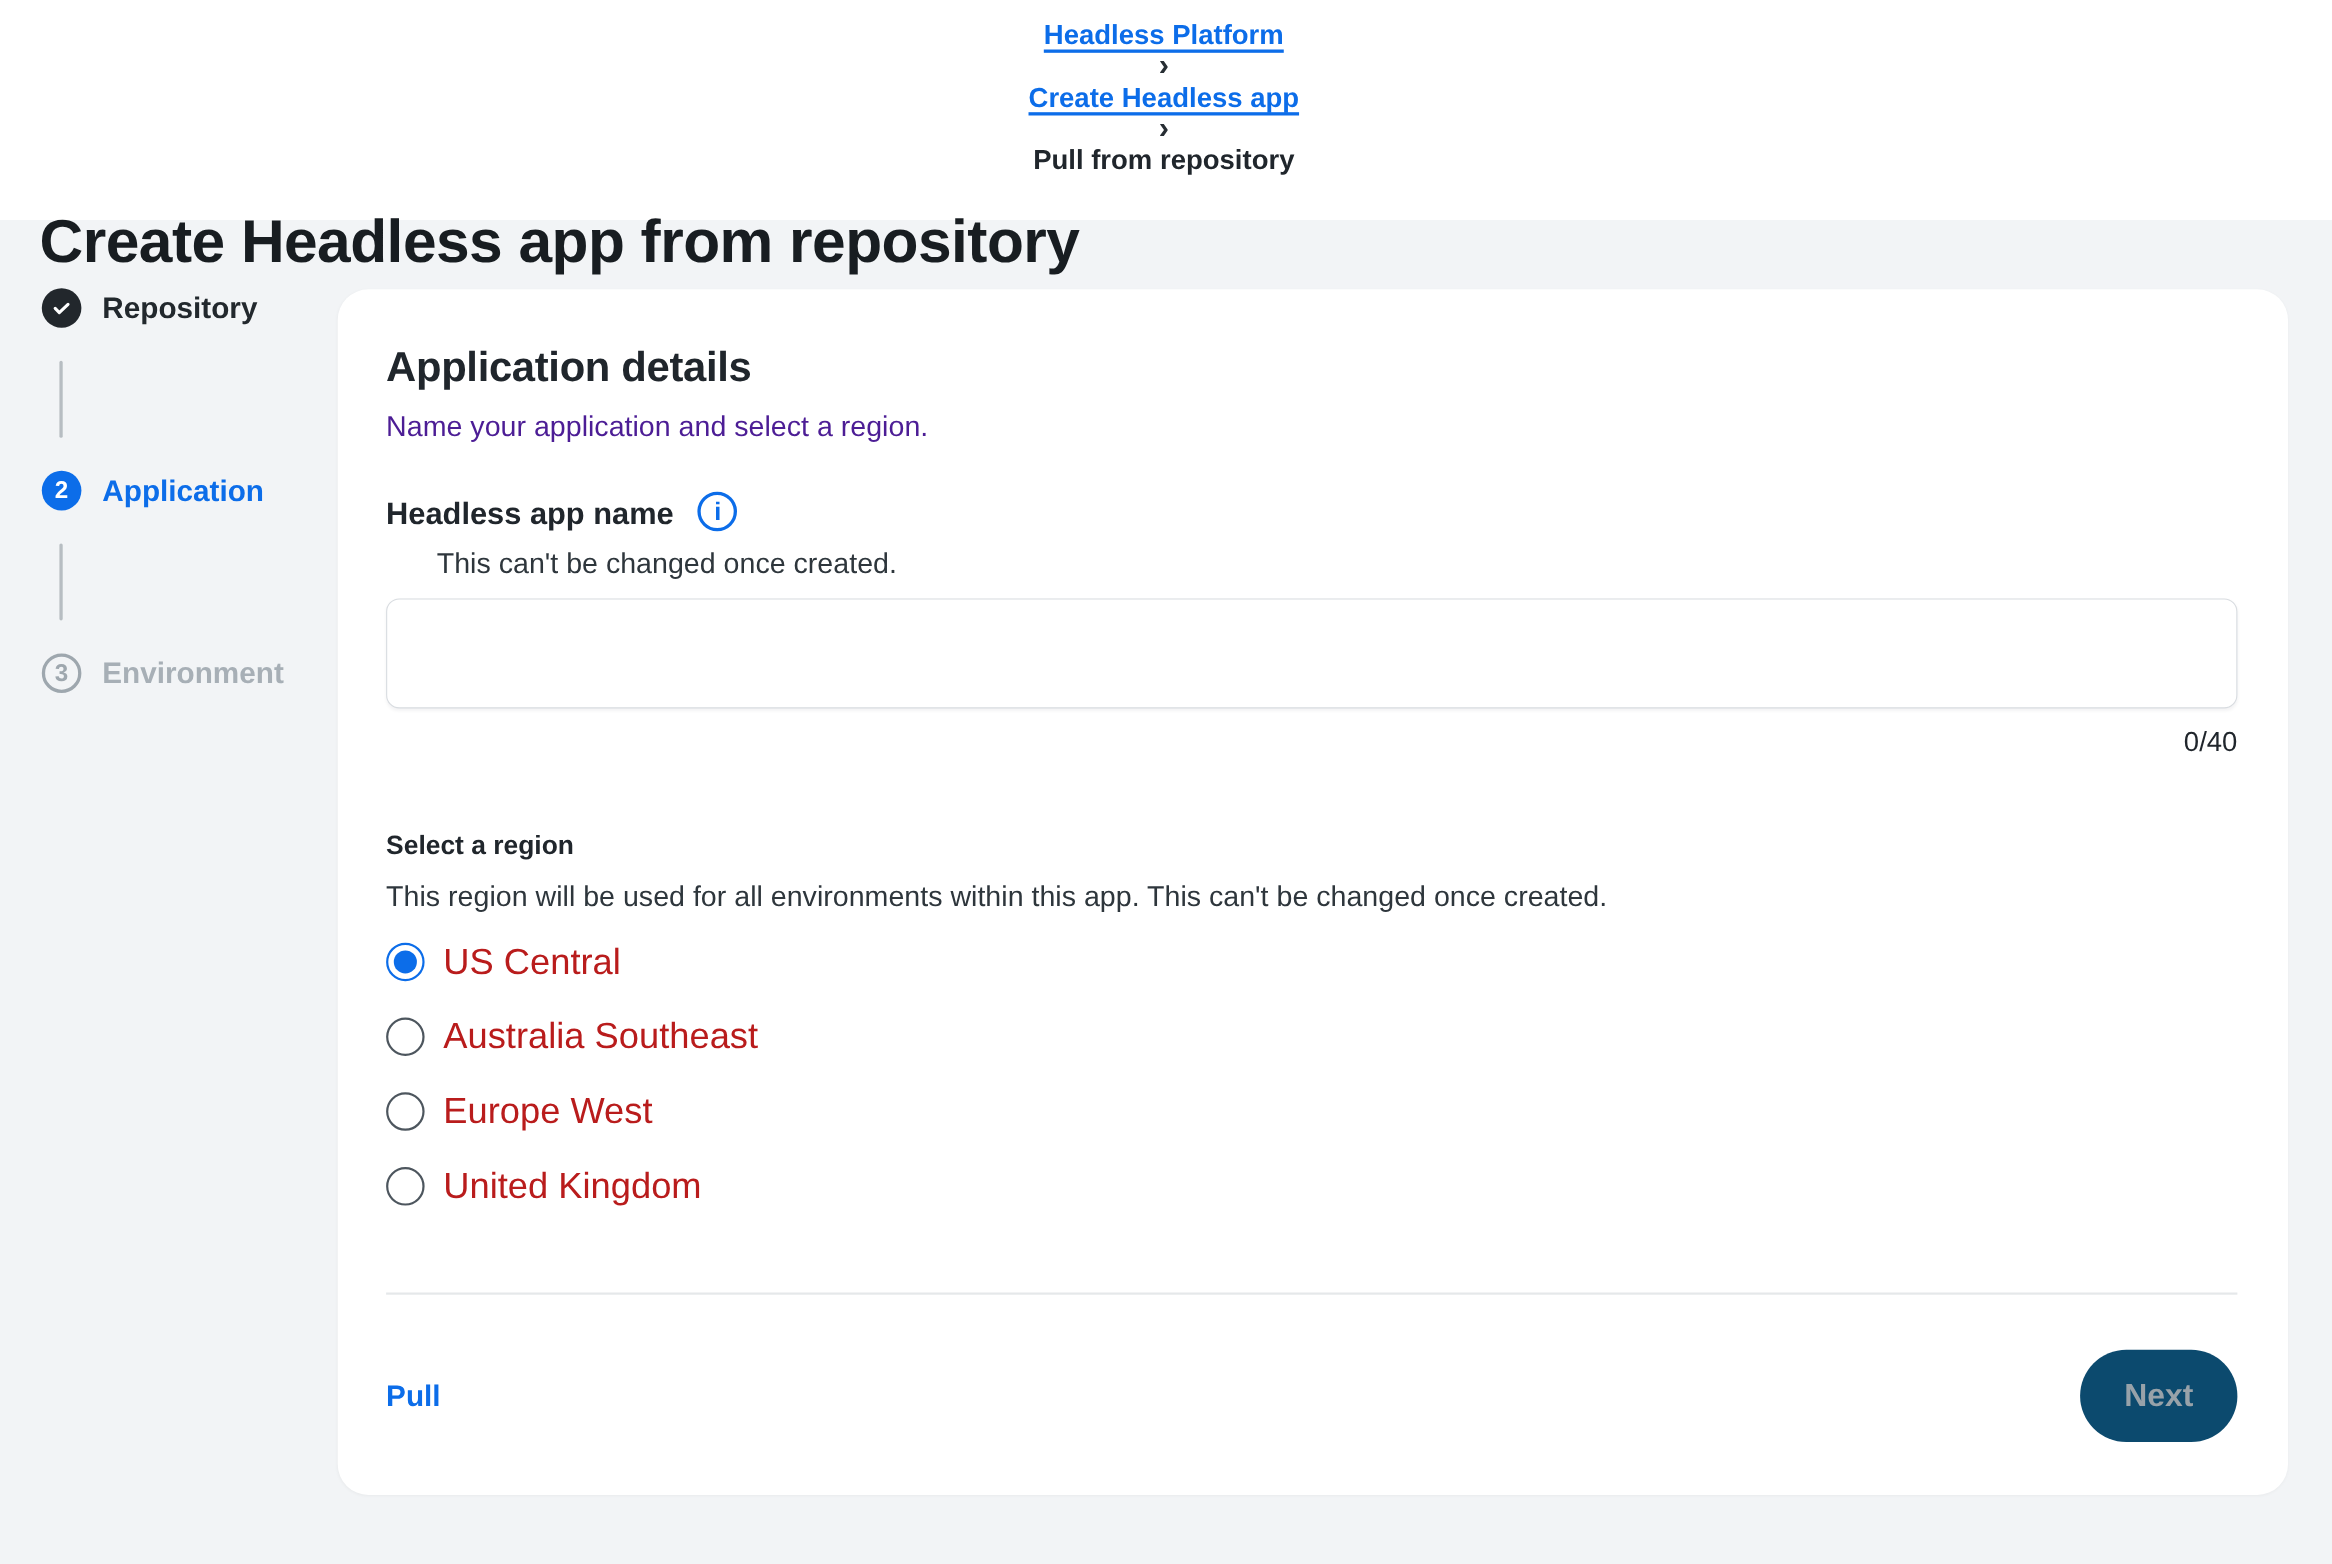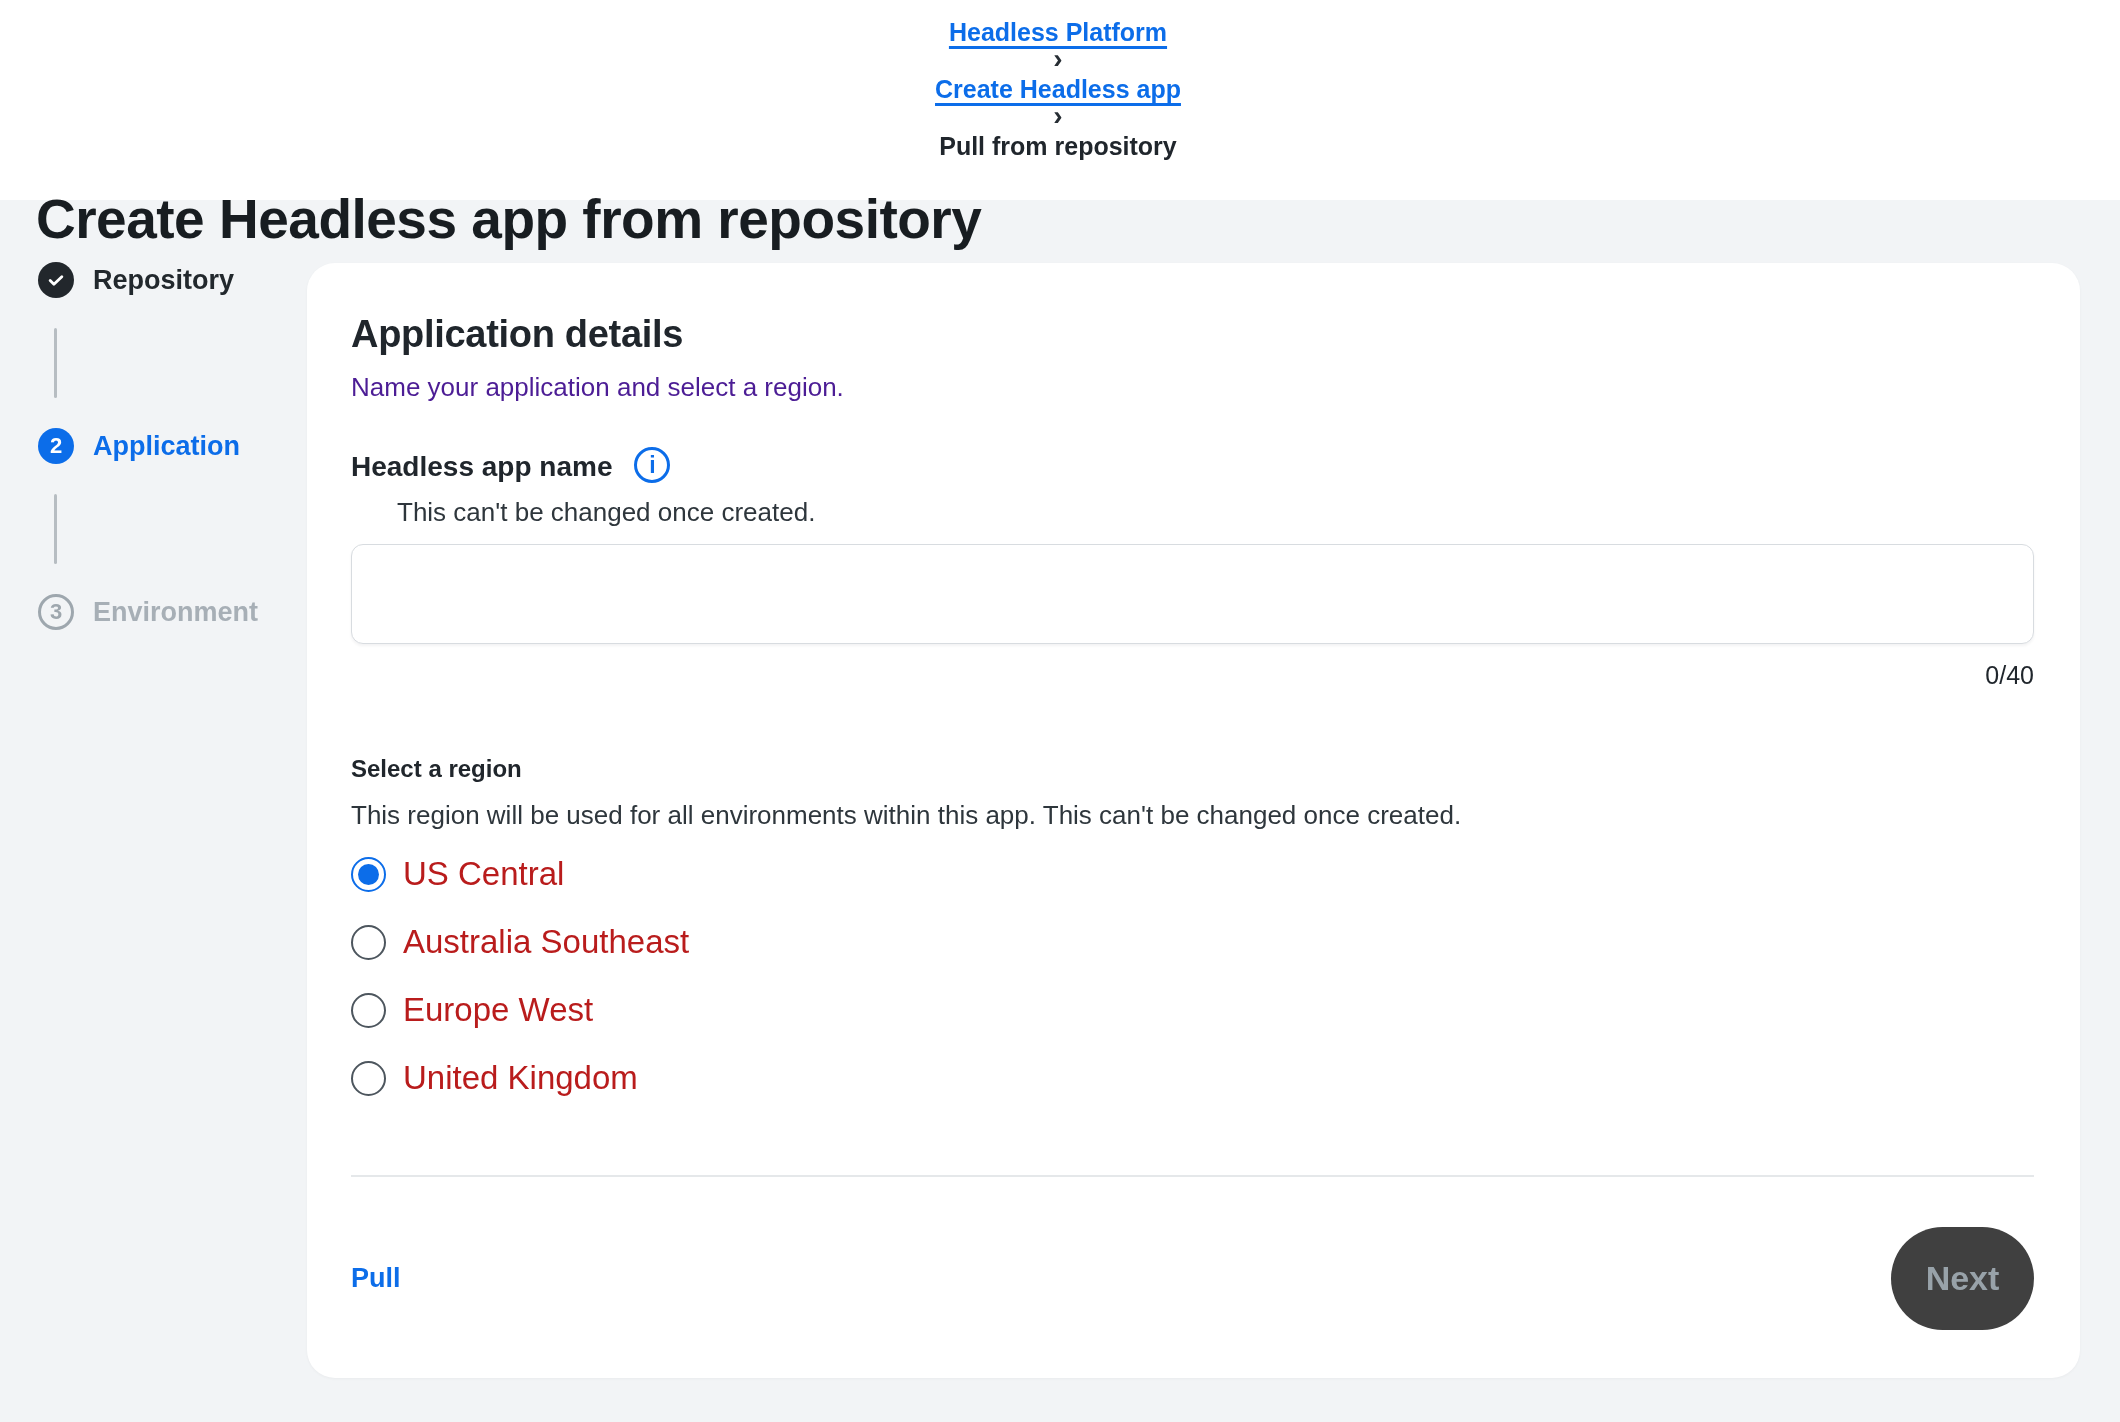--- a/index.html
+++ b/index.html
@@ -132,27 +132,27 @@
   .radio-row.selected .radio-circle { border-color: #0c6de9; }
   .radio-dot { width: 21px; height: 21px; border-radius: 50%; background: transparent; }
   .radio-row.selected .radio-dot { background: #0c6de9; }
   .radio-label { margin-left: 17px; font-size: 33px; color: #b91c1c; }
 
   .divider { margin-top: 78px; border: none; border-top: 2px solid #e5e8ea; }
 
   .card-footer { margin-top: 50px; display: flex; align-items: center; justify-content: space-between; }
   .back-link { font-size: 27px; font-weight: 700; color: #0c6de9; cursor: pointer; text-decoration: none; }
   .next-btn {
-    width: 143px; height: 103px;
+    width: 143px; height: 84px;
     border: none;
     border-radius: 60px;
-    background: #404040;
+    background: #0c4a6e;
     color: #98a2a9;
     font-family: "Liberation Sans", "DejaVu Sans", sans-serif;
-    font-size: 34px; font-weight: 600;
+    font-size: 29px; font-weight: 600;
   }
 </style>
 </head>
 <body>
 
 <div class="page">
 
   <header class="header">
     <nav class="breadcrumb">
       <a>Headless Platform</a>

